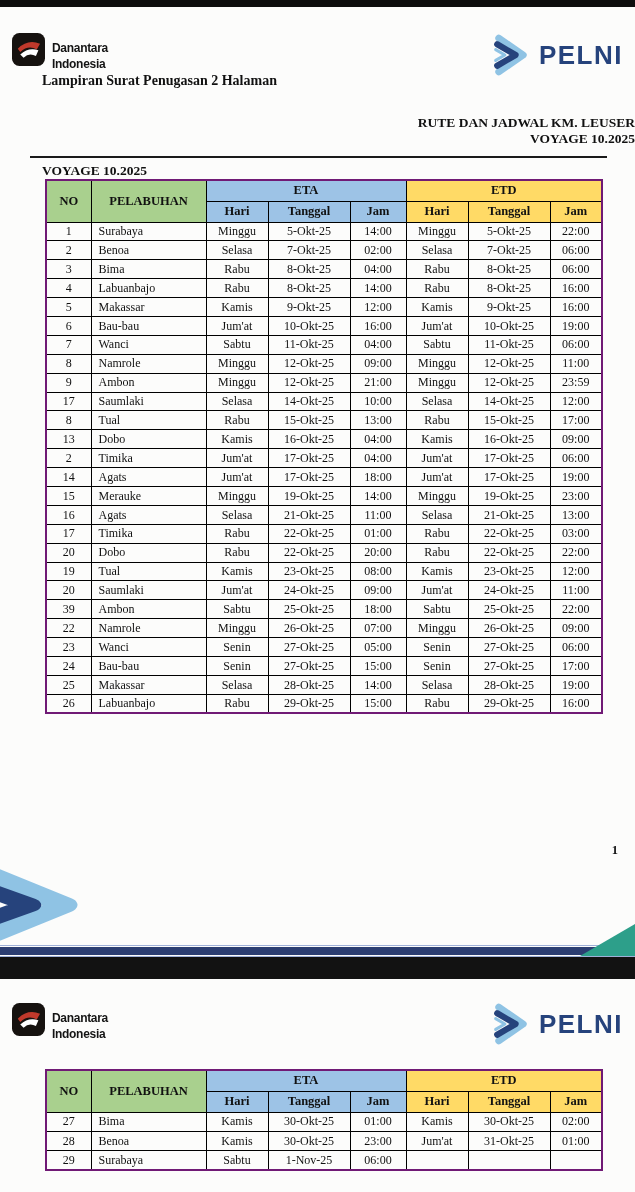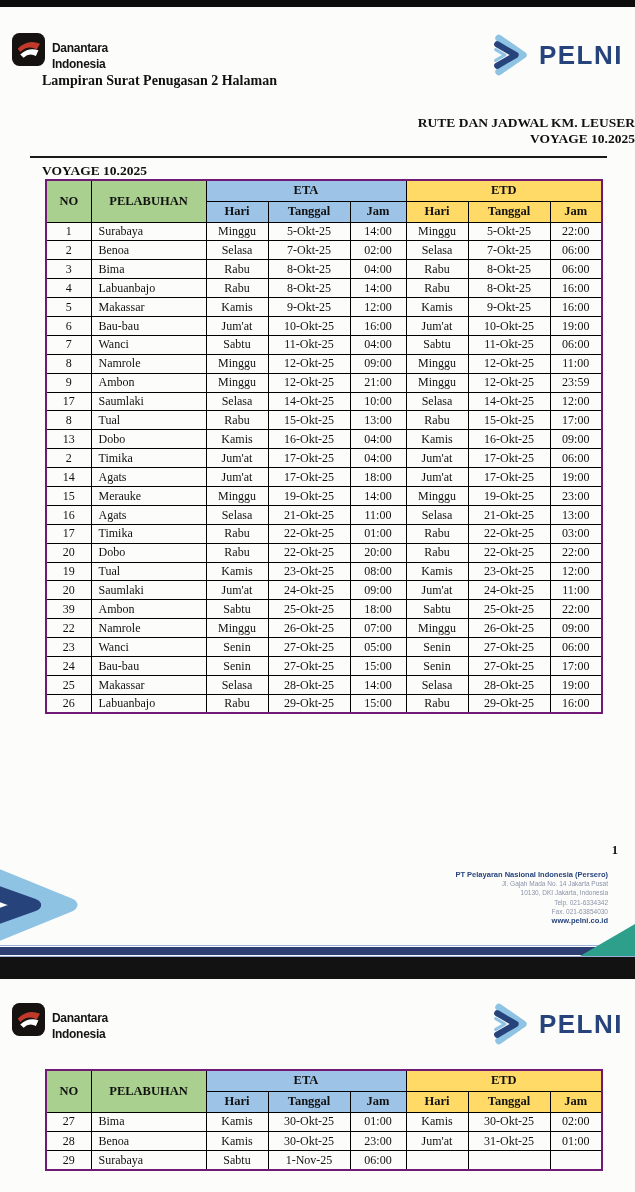--- a/index.html
+++ b/index.html
@@ -381,28 +381,20 @@
             <td>15:00</td>
             <td>Rabu</td>
             <td>29-Okt-25</td>
             <td>16:00</td>
           </tr>
         </tbody>
     </table>
 
     <div class="page-num">1</div>
 
-    <div class="footer-block">
-      <div class="fb-bold">PT Pelayaran Nasional Indonesia (Persero)</div>
-      <div>Jl. Gajah Mada No. 14 Jakarta Pusat</div>
-      <div>10130, DKI Jakarta, Indonesia</div>
-      <div>Telp. 021-6334342</div>
-      <div>Fax. 021-63854030</div>
-      <div class="fb-bold">www.pelni.co.id</div>
-    </div>
 
     <svg class="decor-chevron" viewBox="0 0 60 60" preserveAspectRatio="none">
       <polyline points="14,6 50,30 14,54" fill="none" stroke="#8fc3e4" stroke-width="10" stroke-linecap="round" stroke-linejoin="round"></polyline>
       <polyline points="12,16 36,30 12,44" fill="none" stroke="#26437c" stroke-width="9" stroke-linecap="round" stroke-linejoin="round"></polyline>
       <polyline points="9,24 20,30 9,36" fill="none" stroke="#8fc3e4" stroke-width="4" stroke-linecap="round" stroke-linejoin="round"></polyline>
     </svg>
 
     <div class="footer-bar">
       <div class="fb-line1"></div>
       <div class="fb-navy"></div>

